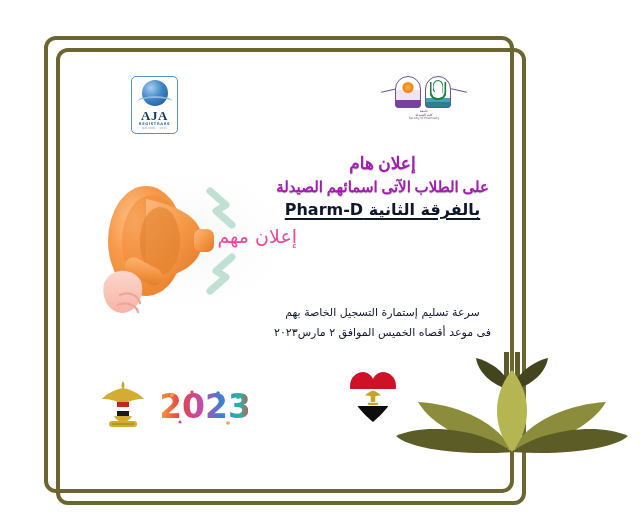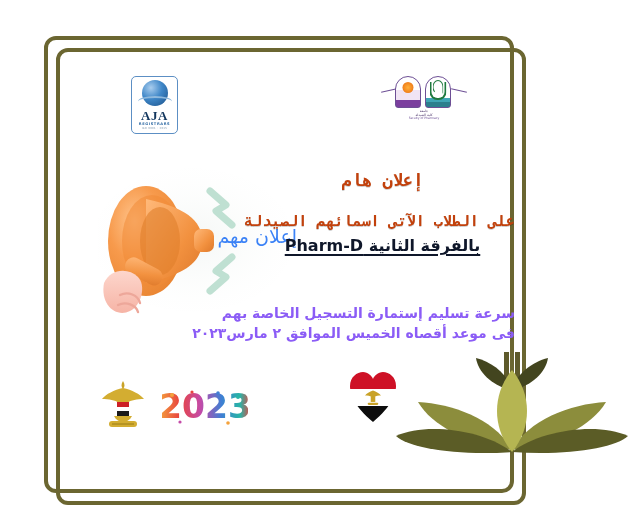--- a/index.html
+++ b/index.html
@@ -45,34 +45,34 @@
          border:1.6px solid #1f7a3f;border-radius:50% 50% 0 50%;border-bottom-color:transparent;}
   .fac-wing{position:absolute;top:14px;width:16px;height:0;border-top:1px solid #6d4f95;}
   .fac-wing.l{left:0;transform:rotate(-12deg);}
   .fac-wing.r{right:0;transform:rotate(12deg);}
   .fac-tag{position:absolute;left:0;right:0;top:34px;text-align:center;font-size:3px;color:#6d4f95;line-height:3.6px;}
   .fac-tag .ar{font-size:3.4px;color:#4a3268;}
 
   
   .megablock{position:absolute;left:98px;top:165px;width:205px;height:155px;}
   .mega-svg{position:absolute;left:0;top:0;}
-  .mega-caption{position:absolute;right:6px;top:60px;font-size:19px;color:#3b82f6;
+  .mega-caption{position:absolute;right:6px;top:60px;font-size:19px;color:#ec4899;
        font-family:"DejaVu Sans",sans-serif;direction:rtl;white-space:nowrap;}
 
   
   .head-block{position:absolute;left:250px;top:152px;width:265px;text-align:center;direction:rtl;}
-  .h-red{color:#c2410c;font-weight:700;font-family:Liberation Mono, monospace;
-         text-shadow:0 1px 0 rgba(0,0,0,.18);margin-top:18px;}
+  .h-red{color:#a21caf;font-weight:700;font-family:Liberation Serif, serif;
+         text-shadow:0 1px 0 rgba(0,0,0,.18);}
   .h1{font-size:17px;line-height:24px;}
   .h2{font-size:15px;line-height:22px;}
   .h3{font-size:16px;line-height:24px;color:#0f172a;font-weight:700;
       text-decoration:underline;text-underline-offset:3px;text-decoration-thickness:1.5px;}
 
   .body-block{position:absolute;left:250px;top:303px;width:265px;text-align:center;direction:rtl;}
-  .p-pink{color:#8b5cf6;font-weight:700;font-size:14px;line-height:20px;
+  .p-pink{color:#0f172a;font-weight:400;font-size:11px;line-height:20px;
           font-family:"DejaVu Sans",sans-serif;}
 
   
   .eagle{position:absolute;left:100px;top:378px;width:46px;height:54px;}
   .year{position:absolute;left:162px;top:385px;width:86px;height:42px;}
   .flag-heart{position:absolute;left:350px;top:372px;width:46px;height:52px;}
   .lotus{position:absolute;left:396px;top:352px;width:247px;height:135px;}
 
   .nowrap{white-space:nowrap;}
 </style>

